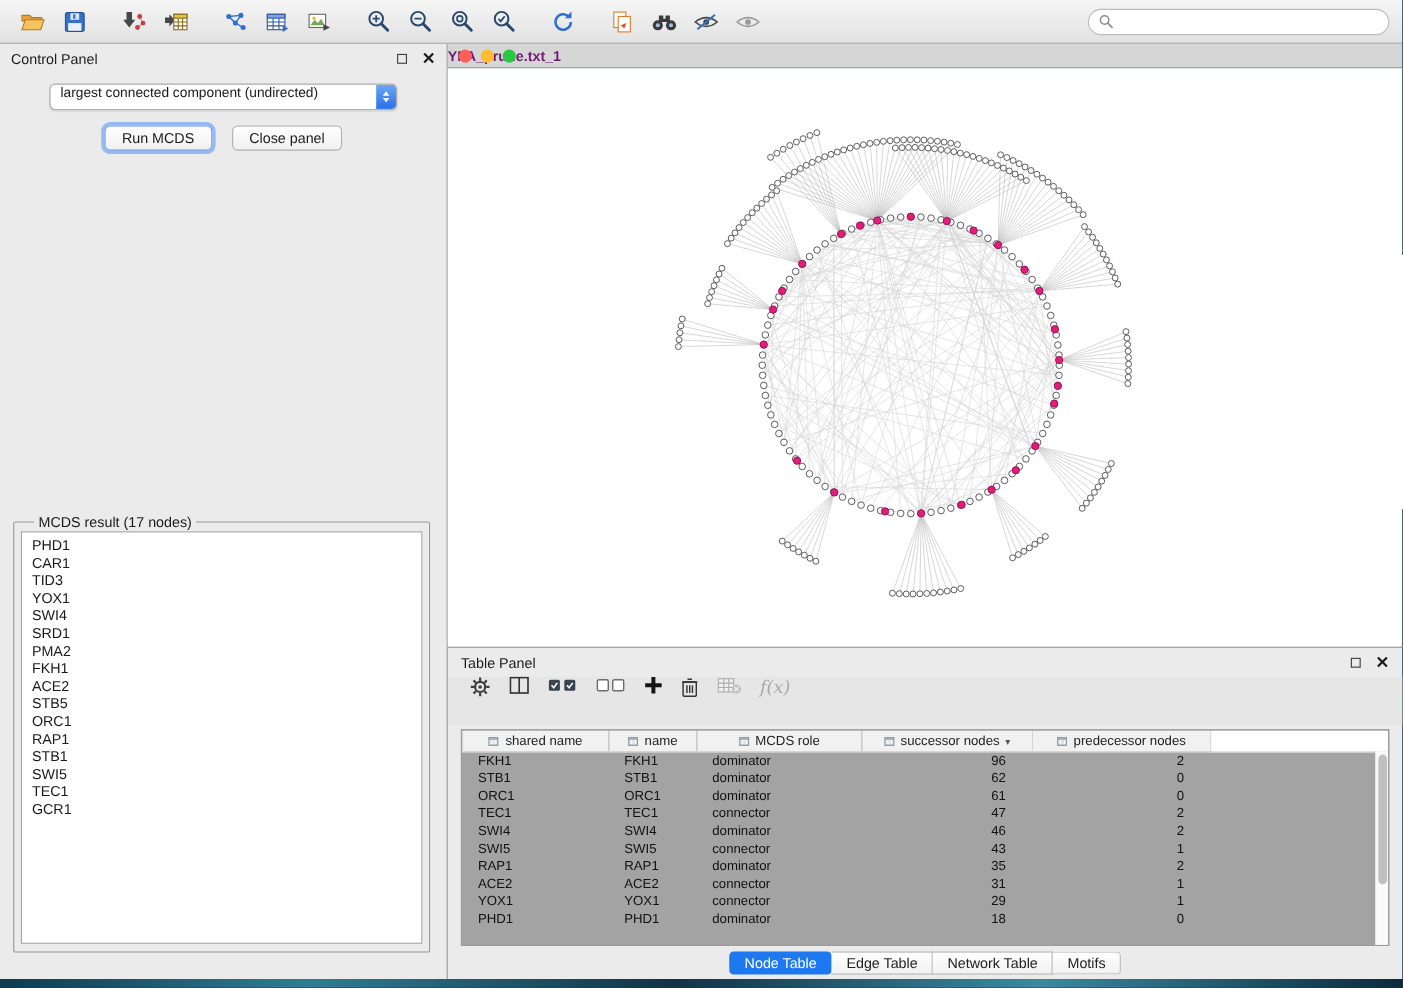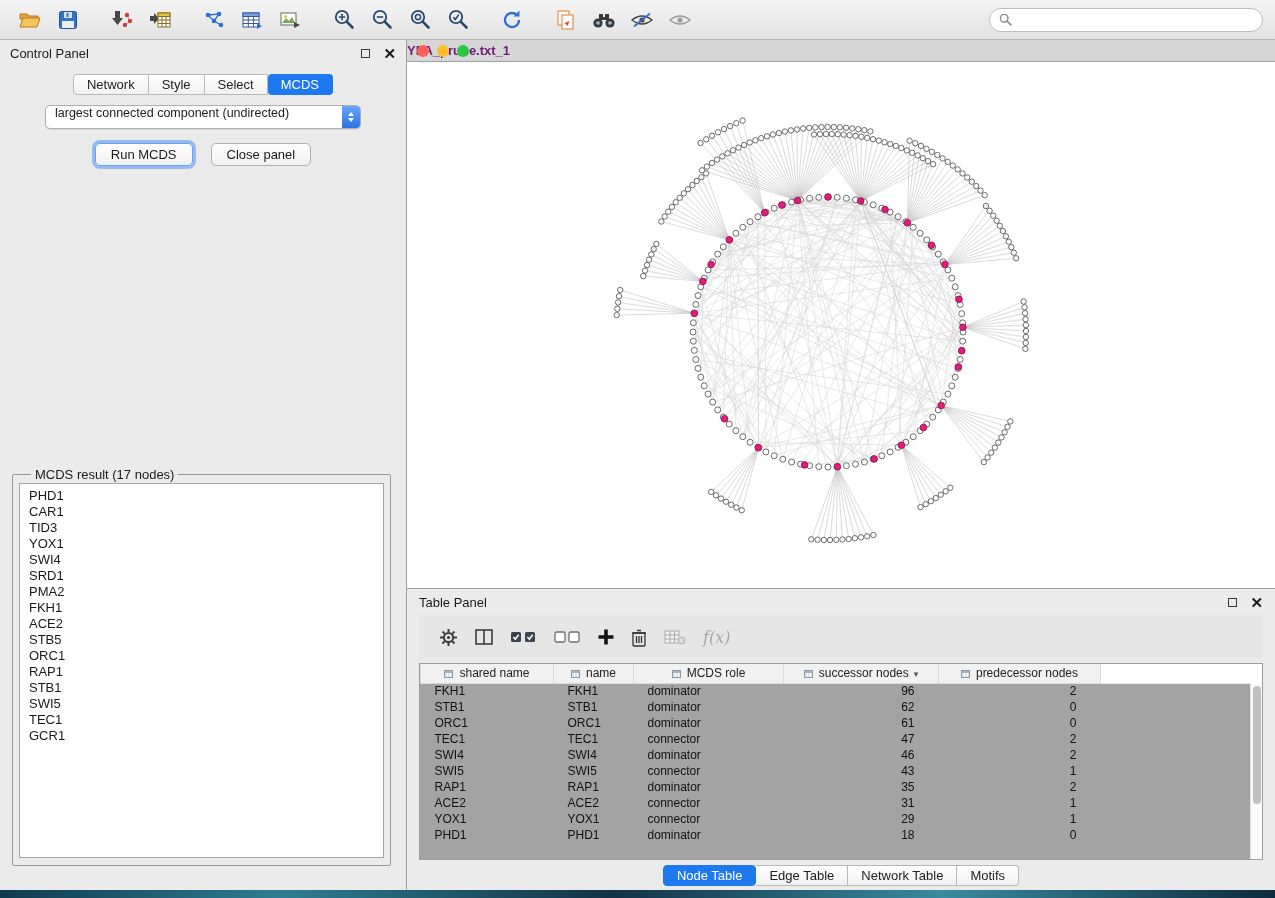--- a/index.html
+++ b/index.html
@@ -58,22 +58,22 @@
   .light{width:12px;height:12px;border-radius:50%}
   .net-title{position:absolute;left:0;right:0;text-align:left;font-size:13px;font-weight:700;color:#701a75}
   .canvas{flex:1;background:#fff;position:relative;min-height:0}
   #network-svg{position:absolute;left:0;top:0;width:100%;height:100%}
 
   
   .table-panel{height:302px;flex:0 0 auto;background:#ebebeb;border-top:1px solid #a0a0a0;
     display:flex;flex-direction:column}
   .tp-header{height:26px;display:flex;align-items:center;padding:0 12px;font-size:13px}
   .tp-header .sp{flex:1}
-  .tp-toolbar{height:44px;display:flex;align-items:center;gap:17px;padding:0 20px;
-    background:#e6e6e6;margin:0 12px 4px}
+  .tp-toolbar{height:44px;display:flex;align-items:flex-start;gap:17px;padding:0 20px;
+    background:#e6e6e6;margin:0 0 4px}
   .tico{display:flex;align-items:center;justify-content:center}
   .tico.dis{opacity:.4}
   .fx{font-family:"DejaVu Serif","Liberation Serif",serif;font-style:italic;font-size:16px;color:#a8a8a8}
   .table-wrap{flex:1;margin:0 12px;background:#a3a3a3;border:1px solid #9c9c9c;position:relative;overflow:hidden}
   table{border-collapse:collapse;table-layout:fixed;width:100%;font-size:12px}
   thead th{height:19px;background:#f1f1f1;border:1px solid #dadada;border-top:0;font-weight:400;
     text-align:center;color:#222;position:relative;white-space:nowrap;overflow:hidden}
   thead th.fill{background:#fff;border:0;border-bottom:1px solid #e8e8e8}
   .hico{display:inline-block;width:9px;height:8px;margin-right:6px;vertical-align:-1px;
     border:1px solid #8d98a5;
@@ -239,26 +239,20 @@
 
   <div class="main">
 
     <div class="control-panel">
       <div class="panel-header">
         <span>Control Panel</span>
         <span class="sp"></span>
         <span class="ph-sq"></span>
         <span class="ph-x">✕</span>
       </div>
-      <div class="seg" id="control-tabs">
-          <div class="item">Network</div>
-          <div class="item">Style</div>
-          <div class="item">Select</div>
-          <div class="item sel">MCDS</div>
-        </div>
       <div class="dropdown">
         <span class="dtext">largest connected component (undirected)</span>
         <span class="dd-btn">
             <i class="up"></i>
             <i class="down"></i>
           </span>
       </div>
       <div class="btn-row">
         <button class="btn focused">Run MCDS</button>
         <button class="btn">Close panel</button>

